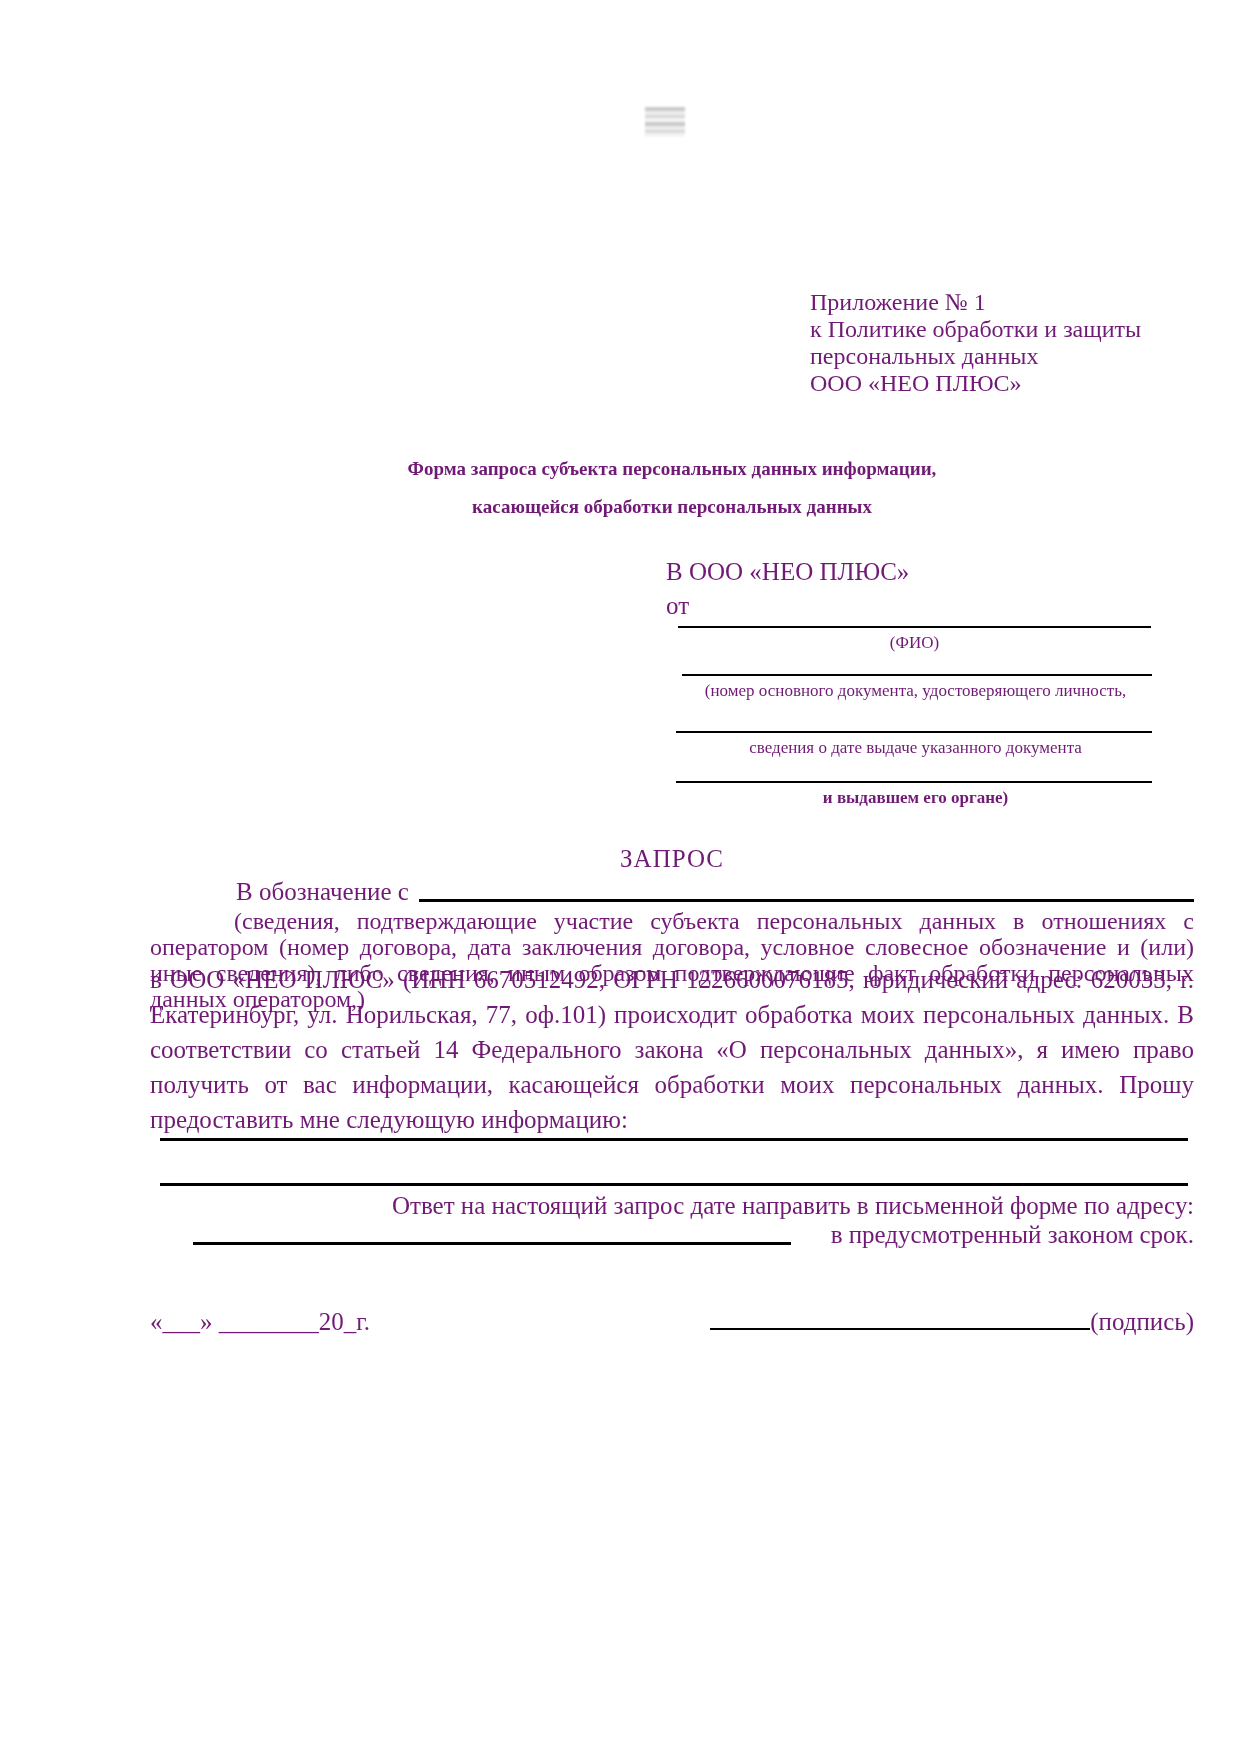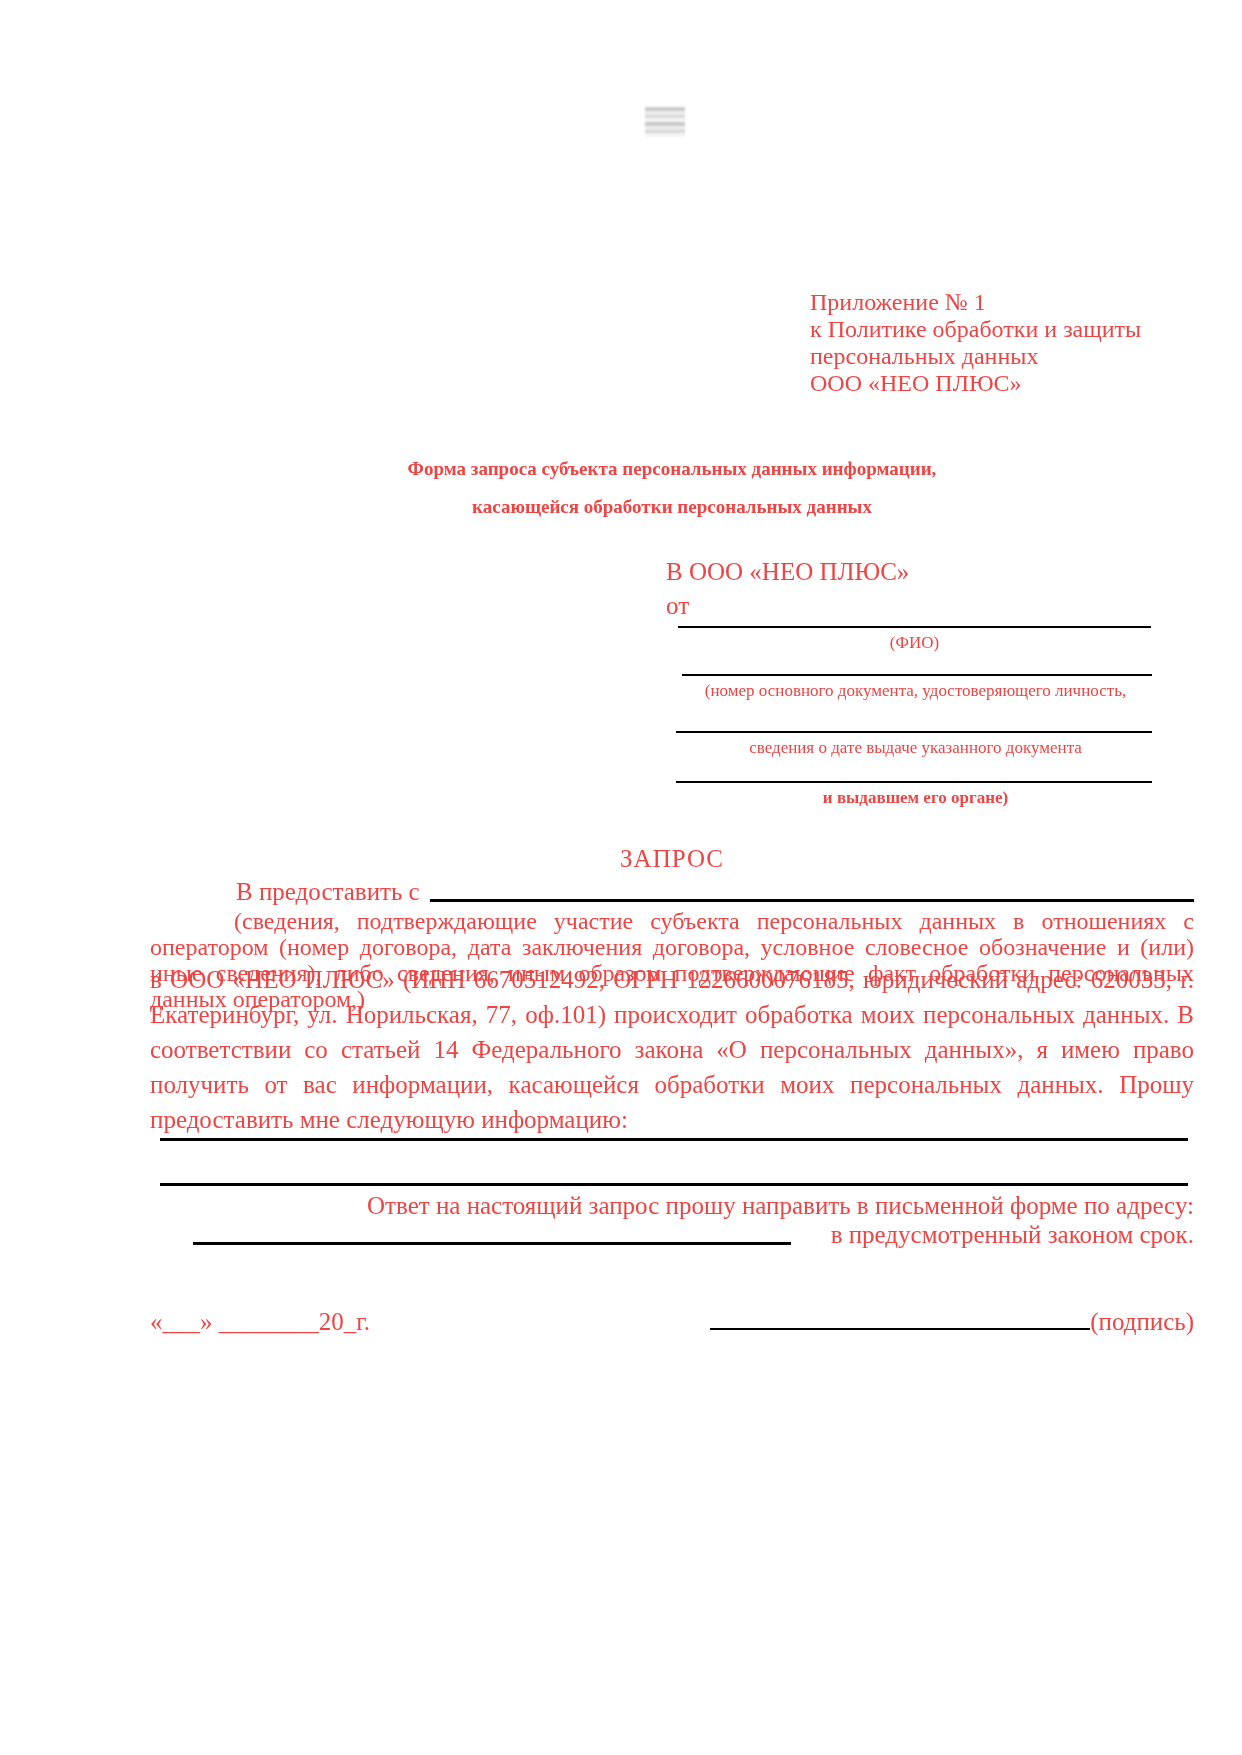--- a/index.html
+++ b/index.html
@@ -3,21 +3,21 @@
 <meta charset="utf-8">
 <style>
   html,body{margin:0;padding:0;background:#888;}
   .page{
     position:relative;
     width:1242px;
     height:1755px;
     margin:0 auto;
     background:#ffffff;
     font-family:"Liberation Serif", serif;
-    color:#ef4444;
+    color:#701a75;
     overflow:hidden;
   }
   .abs{position:absolute;}
 
   
   .logo-mark{
     left:645px; top:107px; width:40px; height:30px;
     background:repeating-linear-gradient(180deg,#bdbdbd 0 4px,#e9e9e9 4px 8px,#cfcfcf 8px 11px,#f2f2f2 11px 15px);
     filter:blur(1.3px);
     opacity:.8;
@@ -113,32 +113,32 @@
 
   <div class="abs fill-rule rule3"></div>
   <div class="abs cap cap3">сведения о дате выдаче указанного документа</div>
 
   <div class="abs fill-rule rule4"></div>
   <div class="abs cap cap4">и выдавшем его органе)</div>
 
   <div class="abs request-h">ЗАПРОС</div>
 
   <div class="abs intro">
-    <span class="lbl">В предоставить с</span>
+    <span class="lbl">В обозначение с</span>
     <span class="fill"></span>
   </div>
 
   <div class="abs footnote">(сведения, подтверждающие участие субъекта персональных данных в отношениях с оператором (номер договора, дата заключения договора, условное словесное обозначение и (или) иные сведения), либо сведения, иным образом подтверждающие факт обработки персональных данных оператором,)</div>
 
   <div class="abs bodytext">в ООО «НЕО ПЛЮС» (ИНН 6670512492, ОГРН 1226600076185, юридический адрес: 620033, г. Екатеринбург, ул. Норильская, 77, оф.101) происходит обработка моих персональных данных. В соответствии со статьей 14 Федерального закона «О персональных данных», я имею право получить от вас информации, касающейся обработки моих персональных данных. Прошу предоставить мне следующую информацию:</div>
 
   <div class="abs thick-rule blankA"></div>
   <div class="abs thick-rule blankB"></div>
 
-  <div class="abs reply1">Ответ на настоящий запрос прошу направить в письменной форме по адресу:</div>
+  <div class="abs reply1">Ответ на настоящий запрос дате направить в письменной форме по адресу:</div>
 
   <div class="abs reply2">
     <span class="fill"></span>
     <span class="txt">в предусмотренный законом срок.</span>
   </div>
 
   <div class="abs sigrow">
     <span>«___» ________20_г.</span>
     <span class="sig-right">
       <span class="sigline"></span><span>(подпись)</span>

